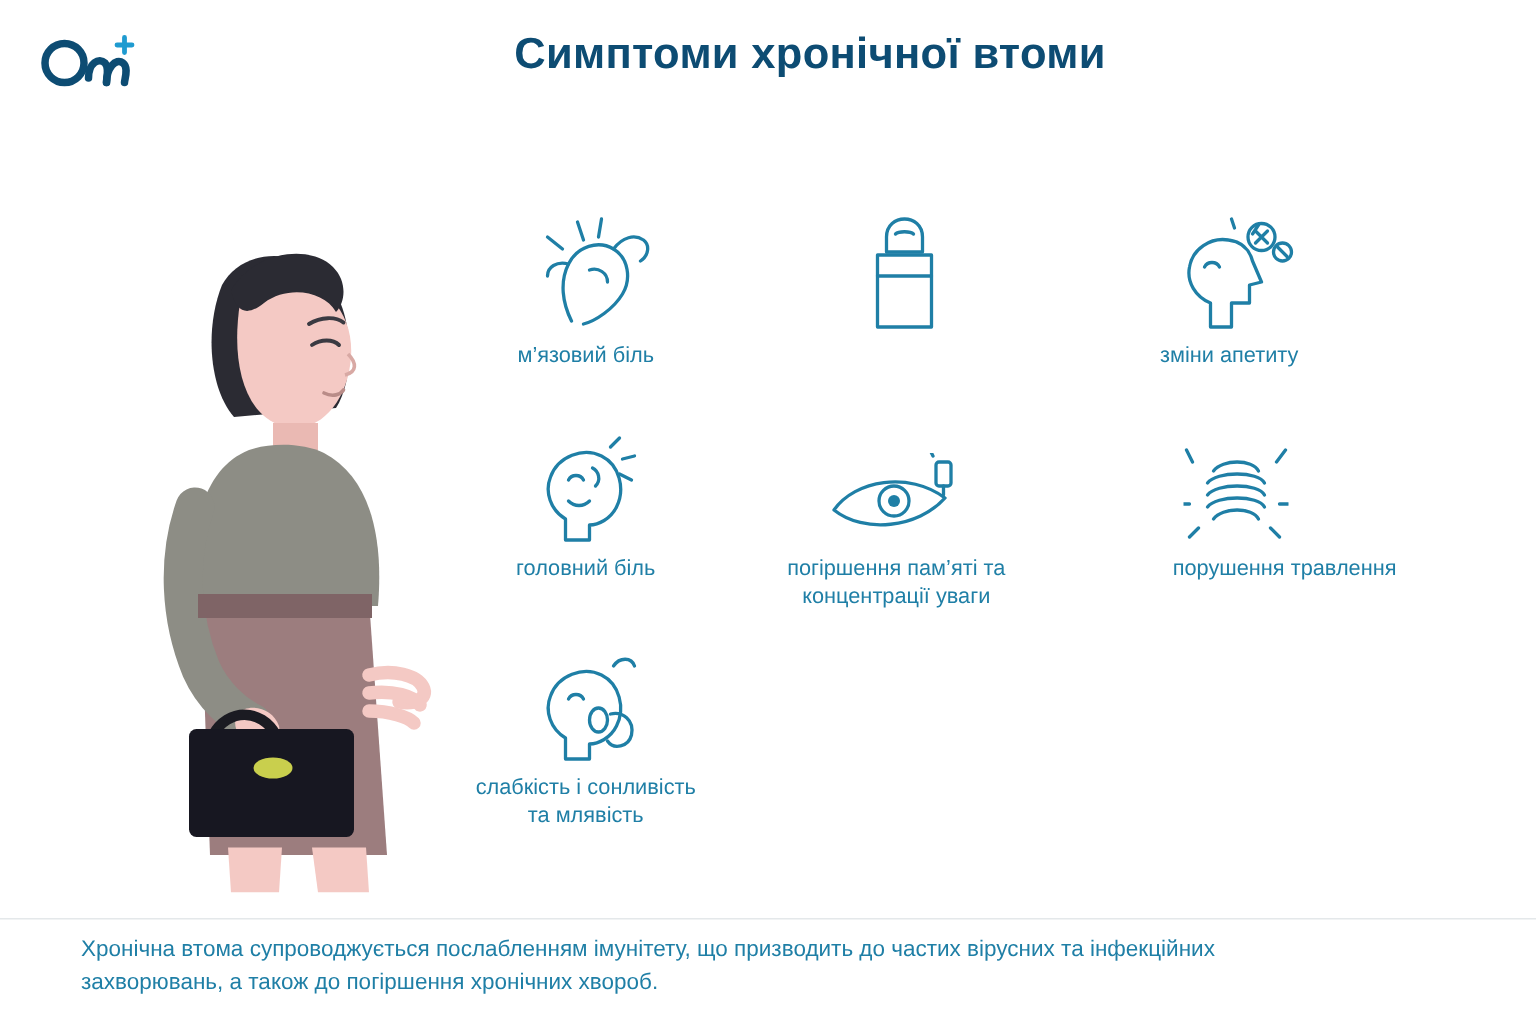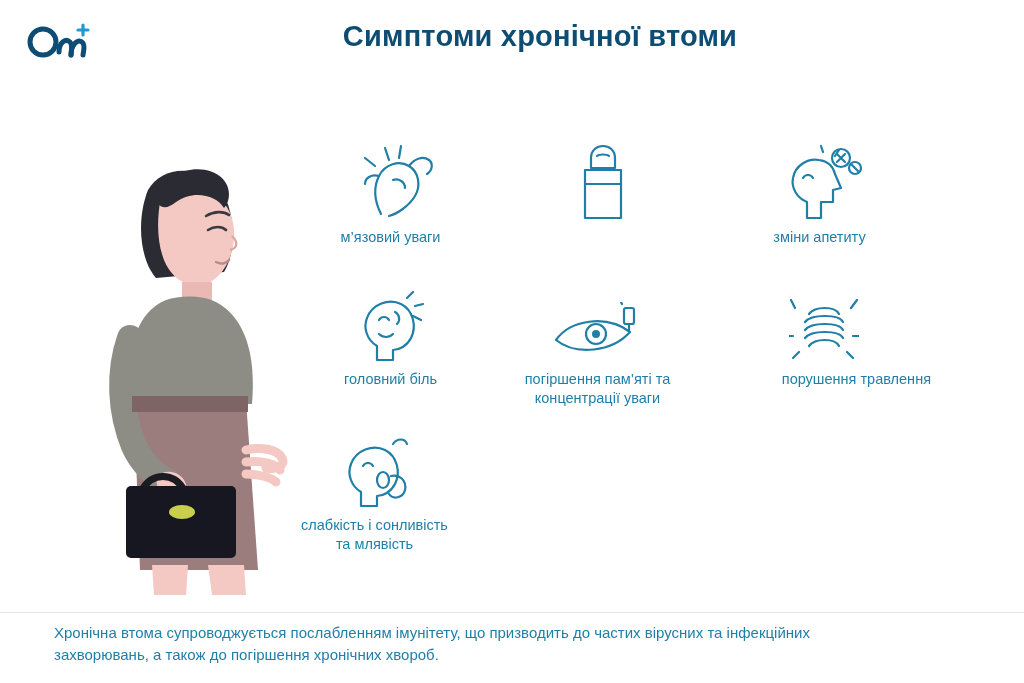--- a/index.html
+++ b/index.html
@@ -70,21 +70,21 @@
     line-height: 19px;
     white-space: pre-line;
   }
 
   .s0 { left: 283px; top: 140px; }
   .s1 { left: 495px; top: 140px; }
   .s2 { left: 712px; top: 140px; }
   .s3 { left: 283px; top: 282px; }
   .s4 { left: 490px; top: 282px; }
   .s5 { left: 716px; top: 282px; text-align: right; }
-  .s6 { left: 267px; top: 428px; text-align: center; }
+  .s6 { left: 283px; top: 428px; text-align: center; }
 
   
   .footer-rule {
     position: absolute;
     left: 0;
     right: 0;
     top: 612px;
     height: 1px;
     background: #e4e8ea;
   }
@@ -159,21 +159,21 @@
   <div class="symptom s0">
     <div class="icon">
       <svg width="92" height="78" viewBox="0 0 92 78" fill="none" stroke="#1f7fa6" stroke-width="2.2" stroke-linecap="round" stroke-linejoin="round" xmlns="http://www.w3.org/2000/svg">
         <path d="M36 70 C30 58, 28 44, 34 32 C40 20, 54 16, 64 22 C74 28, 76 42, 70 52 C64 62, 52 70, 44 72"></path>
         <path d="M64 22 C70 14, 78 12, 84 16 C88 19, 88 26, 82 30"></path>
         <path d="M34 32 C26 30, 20 34, 20 40"></path>
         <path d="M44 16 L40 4 M54 14 L56 2 M30 22 L20 14"></path>
         <path d="M48 36 C54 34, 60 38, 60 44"></path>
       </svg>
     </div>
-    <div class="label">м’язовий уваги</div>
+    <div class="label">м’язовий біль</div>
   </div>
 
   <div class="symptom s1">
     <div class="icon">
       <svg width="52" height="78" viewBox="0 0 52 78" fill="none" stroke="#1f7fa6" stroke-width="2.2" stroke-linecap="round" stroke-linejoin="round" xmlns="http://www.w3.org/2000/svg">
         <path d="M14 14 C14 6, 20 2, 26 2 C32 2, 38 6, 38 14 L38 24 L14 24 Z"></path>
         <path d="M8 26 L44 26 L44 74 L8 74 Z"></path>
         <path d="M8 40 L44 40"></path>
         <path d="M20 12 C22 10, 30 10, 32 12"></path>
       </svg>

